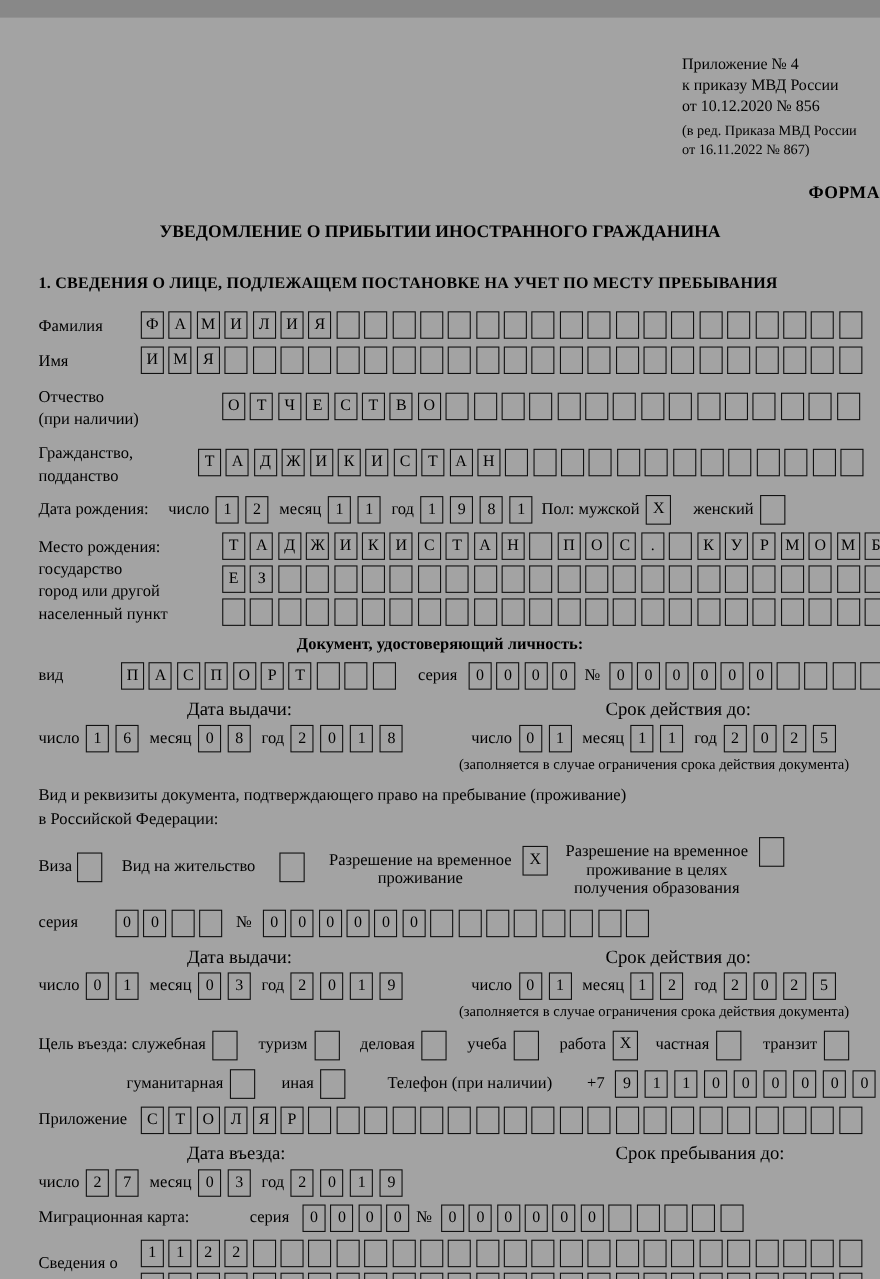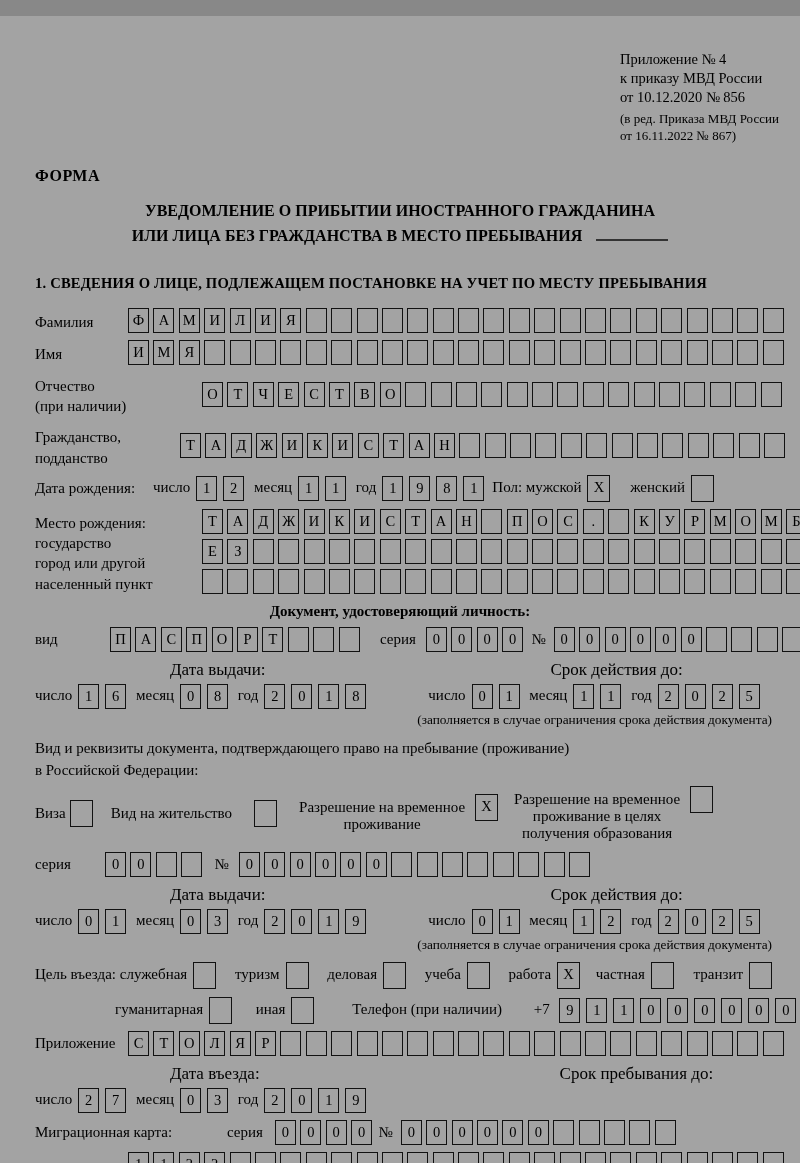--- a/index.html
+++ b/index.html
@@ -5,21 +5,21 @@
   * { margin:0; padding:0; box-sizing:border-box; }
   html,body { background:#888; }
   .page {
     width:800px; height:1163px; background:#a3a3a3; color:#000;
     font-family:"Liberation Serif","DejaVu Serif",serif;
     padding:34px 0 0 35px; position:relative; overflow:hidden;
     margin:16px auto;
   }
   .hdr-block { margin-left:585px; width:200px; font-size:14.5px; line-height:1.32; }
   .hdr-sub   { margin-left:585px; width:200px; font-size:13px; line-height:1.3; margin-top:4px; }
-  .forma { text-align:left; padding-right:42px; font-weight:bold; font-size:16px; margin-top:22px; letter-spacing:0.5px; }
+  .forma { text-align:right; font-weight:bold; font-size:16px; margin-top:22px; letter-spacing:0.5px; }
   .title { text-align:center; font-weight:bold; font-size:16px; line-height:1.55; margin-top:14px; padding-right:35px; }
   .blank-line { display:inline-block; width:72px; border-bottom:2px solid #333; height:13px; margin-left:14px; }
   .sec-head { font-weight:bold; font-size:14.6px; margin-top:26px; letter-spacing:0.2px; }
 
   .frow { display:flex; align-items:center; margin-top:7px; }
   .flabel { font-size:15px; flex-shrink:0; padding-top:4px; line-height:1.35; }
   .w93 { width:93px; } .w145 { width:145px; } .w167 { width:167px; }
   .boxes { white-space:nowrap; display:inline-block; }
   .cell {
     display:inline-block; width:21px; height:25px; border:1.6px solid #111;
@@ -52,23 +52,20 @@
     <div>от 10.12.2020 № 856</div>
   </div>
   <div class="hdr-sub">
     <div>(в ред. Приказа МВД России</div>
     <div>от 16.11.2022 № 867)</div>
   </div>
   <div class="forma">ФОРМА</div>
 
   <div class="title">
     <div>УВЕДОМЛЕНИЕ О ПРИБЫТИИ ИНОСТРАННОГО ГРАЖДАНИНА</div>
-    <div>
-      <span>ИЛИ ЛИЦА БЕЗ ГРАЖДАНСТВА В МЕСТО ПРЕБЫВАНИЯ</span><span class="blank-line"></span>
-    </div>
   </div>
 
   <div class="sec-head">1. СВЕДЕНИЯ О ЛИЦЕ, ПОДЛЕЖАЩЕМ ПОСТАНОВКЕ НА УЧЕТ ПО МЕСТУ ПРЕБЫВАНИЯ</div>
 
   <div class="frow" style="margin-top:16px">
     <span class="flabel w93">Фамилия</span>
     <span class="boxes"><span class="cell">Ф</span><span class="cell">А</span><span class="cell">М</span><span class="cell">И</span><span class="cell">Л</span><span class="cell">И</span><span class="cell">Я</span><span class="cell"></span><span class="cell"></span><span class="cell"></span><span class="cell"></span><span class="cell"></span><span class="cell"></span><span class="cell"></span><span class="cell"></span><span class="cell"></span><span class="cell"></span><span class="cell"></span><span class="cell"></span><span class="cell"></span><span class="cell"></span><span class="cell"></span><span class="cell"></span><span class="cell"></span><span class="cell"></span><span class="cell"></span></span>
   </div>
 
   <div class="frow">

